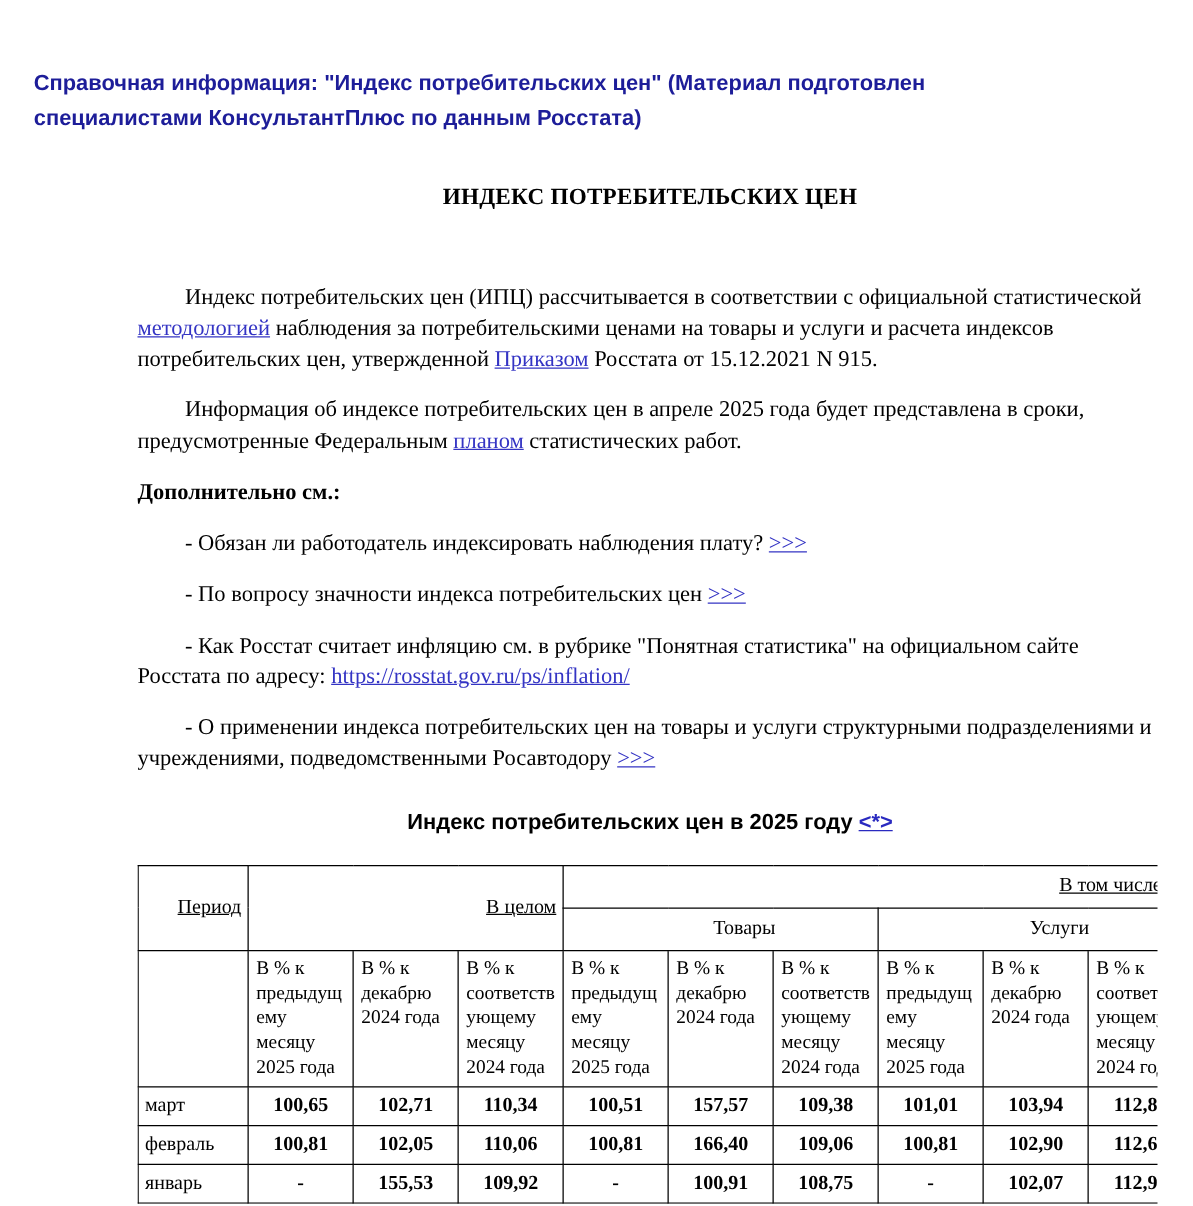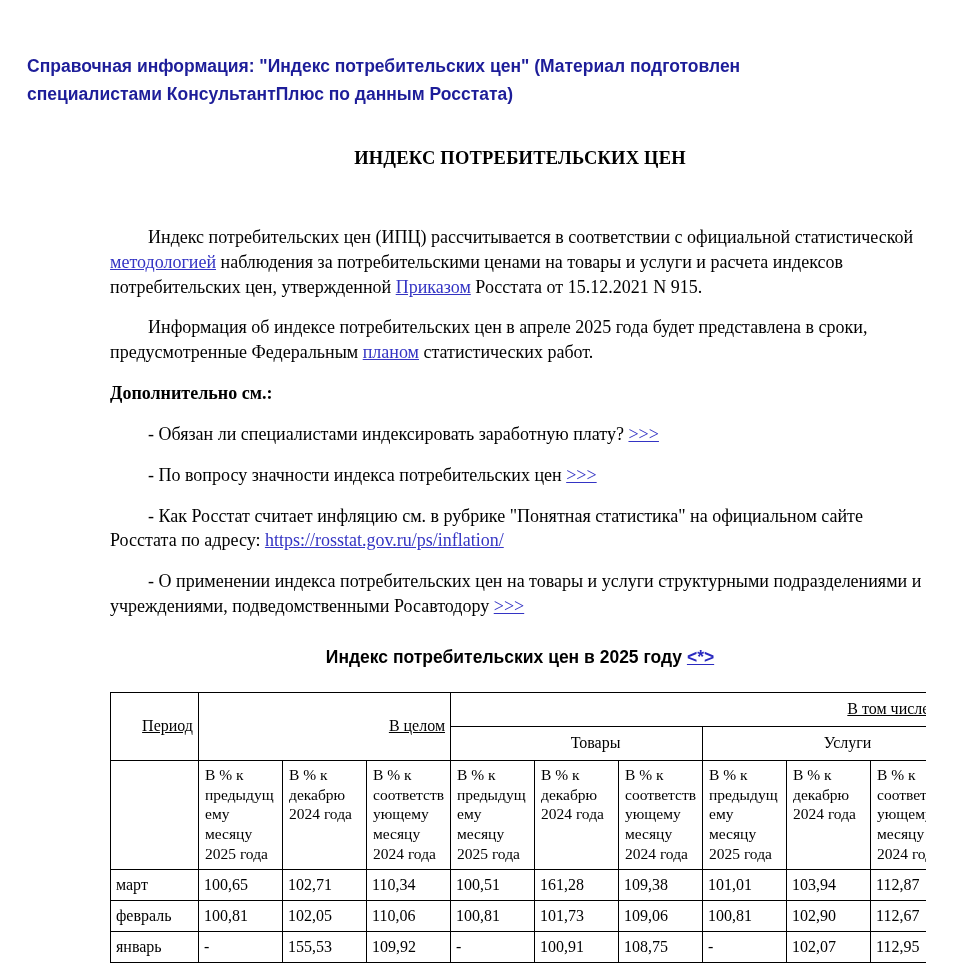--- a/index.html
+++ b/index.html
@@ -73,40 +73,40 @@
     text-align: left;
     vertical-align: top;
     padding: 4px 5px 6px 6px;
     line-height: 1.27;
     font-size: 15.5px;
     overflow-wrap: break-word;
     word-wrap: break-word;
     height: 100px;
   }
   table.ipc td.period { text-align: left; height: 31px; vertical-align: middle; }
-  table.ipc td.val { height: 31px; vertical-align: middle; }
+  table.ipc td.val { text-align: center; height: 31px; vertical-align: middle; font-weight: bold; }
 </style>
 </head>
 <body>
 
 <div class="top-area">
 
   <h1 class="page-heading">Справочная информация: "Индекс потребительских цен" (Материал подготовлен специалистами КонсультантПлюс по данным Росстата)</h1>
 </div>
 
 <div class="doc">
   <div class="doc-title">ИНДЕКС ПОТРЕБИТЕЛЬСКИХ ЦЕН</div>
 
   <p class="para first"><span>Индекс потребительских цен (ИПЦ) рассчитывается в соответствии с официальной статистической </span><a>методологией</a><span> наблюдения за потребительскими ценами на товары и услуги и расчета индексов потребительских цен, утвержденной </span><a>Приказом</a><span> Росстата от 15.12.2021 N 915.</span></p>
 
   <p class="para"><span>Информация об индексе потребительских цен в апреле 2025 года будет представлена в сроки, предусмотренные Федеральным </span><a>планом</a><span> статистических работ.</span></p>
 
   <p class="para see-also">Дополнительно см.:</p>
 
-  <p class="para"><span>- Обязан ли специалистами индексировать заработную плату? </span><a>&gt;&gt;&gt;</a></p>
+  <p class="para"><span>- Обязан ли работодатель индексировать наблюдения плату? </span><a>&gt;&gt;&gt;</a></p>
 
   <p class="para"><span>- По вопросу значности индекса потребительских цен </span><a>&gt;&gt;&gt;</a></p>
 
   <p class="para"><span>- Как Росстат считает инфляцию см. в рубрике "Понятная статистика" на официальном сайте Росстата по адресу: </span><a>https://rosstat.gov.ru/ps/inflation/</a></p>
 
   <p class="para"><span>- О применении индекса потребительских цен на товары и услуги структурными подразделениями и учреждениями, подведомственными Росавтодору </span><a>&gt;&gt;&gt;</a></p>
 
   <div class="tbl-caption"><span>Индекс потребительских цен в 2025 году </span><a>&lt;*&gt;</a></div>
 
   <div class="tbl-viewport">
@@ -144,33 +144,33 @@
         <th class="sub">В % к предыдущему месяцу 2025 года</th>
         <th class="sub">В % к декабрю 2024 года</th>
         <th class="sub">В % к соответствующему месяцу 2024 года</th>
       </tr>
       <tr>
         <td class="period">март</td>
         <td class="val">100,65</td>
         <td class="val">102,71</td>
         <td class="val">110,34</td>
         <td class="val">100,51</td>
-        <td class="val">161,28</td>
+        <td class="val">157,57</td>
         <td class="val">109,38</td>
         <td class="val">101,01</td>
         <td class="val">103,94</td>
         <td class="val">112,87</td>
       </tr>
       <tr>
         <td class="period">февраль</td>
         <td class="val">100,81</td>
         <td class="val">102,05</td>
         <td class="val">110,06</td>
         <td class="val">100,81</td>
-        <td class="val">101,73</td>
+        <td class="val">166,40</td>
         <td class="val">109,06</td>
         <td class="val">100,81</td>
         <td class="val">102,90</td>
         <td class="val">112,67</td>
       </tr>
       <tr>
         <td class="period">январь</td>
         <td class="val">-</td>
         <td class="val">155,53</td>
         <td class="val">109,92</td>

